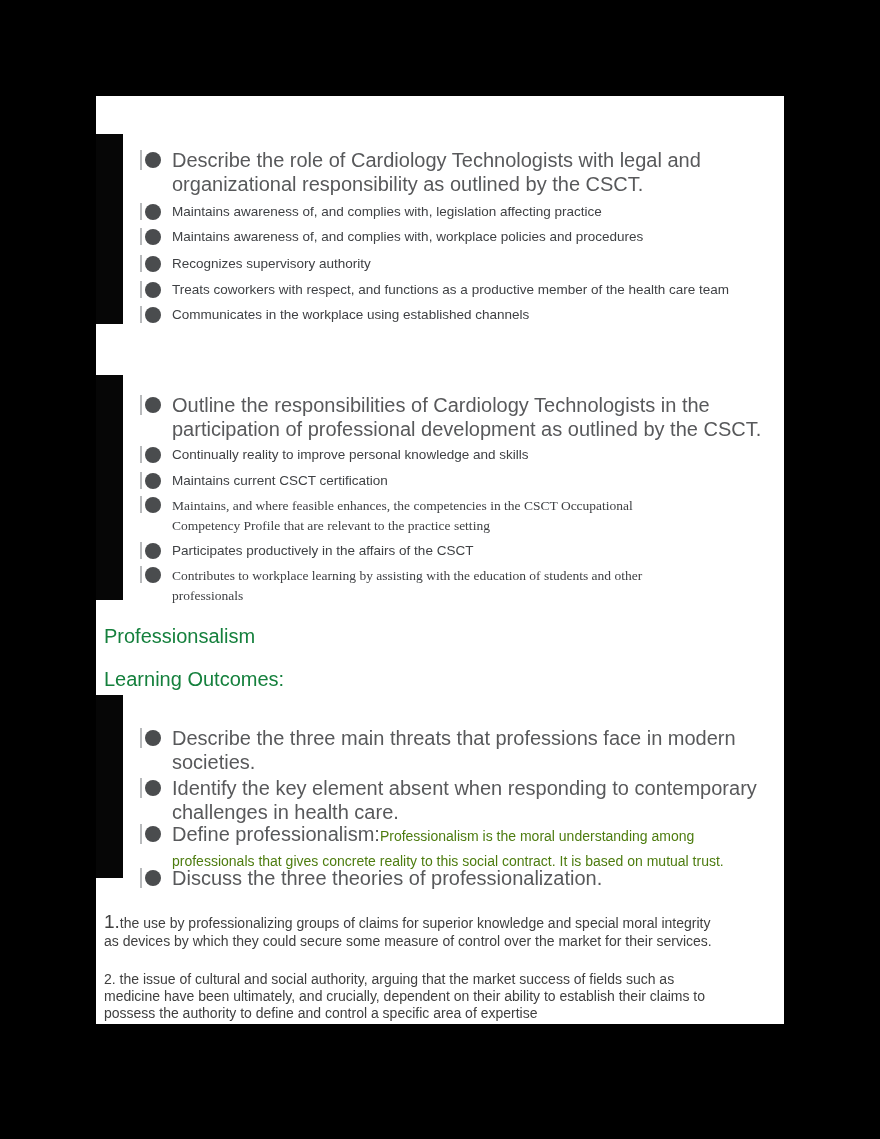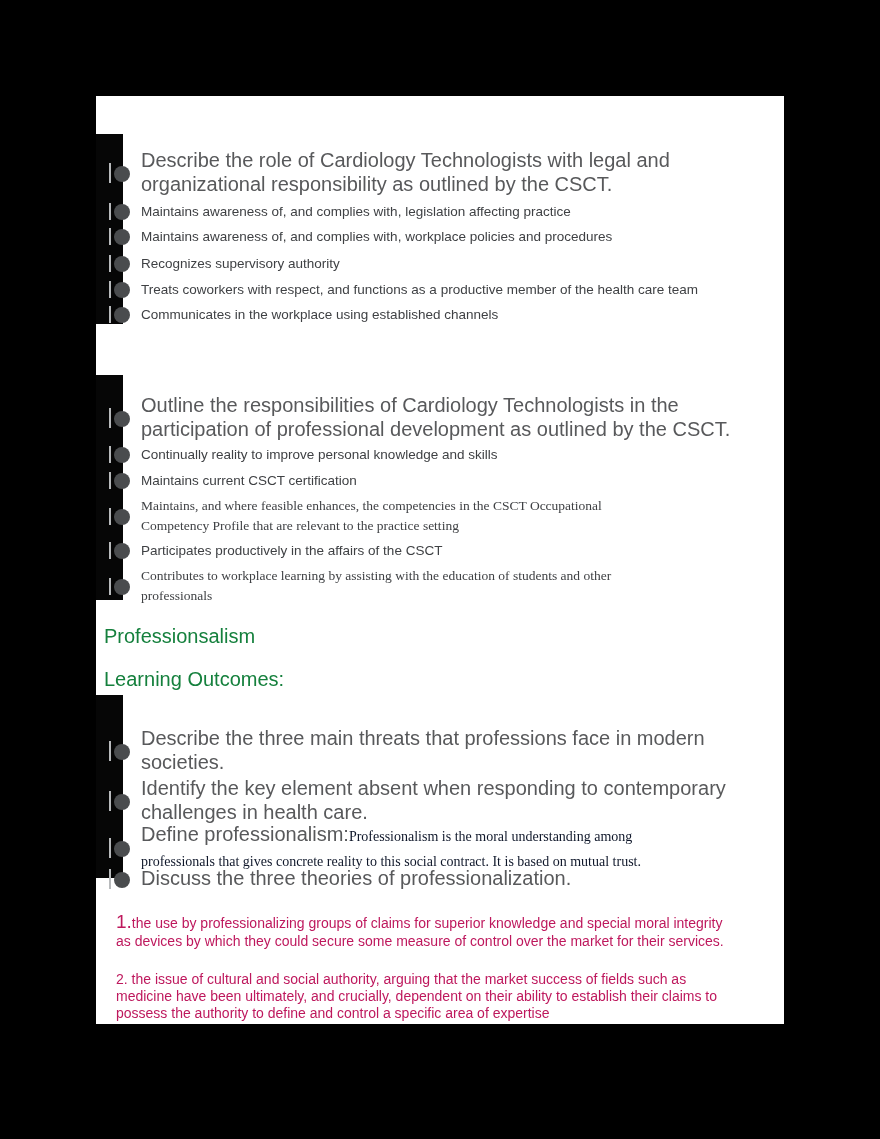--- a/index.html
+++ b/index.html
@@ -13,44 +13,44 @@
   .canvas{position:absolute;left:0;top:0;width:880px;height:1139px;background:#000;}
   .paper{
     position:absolute;left:96px;top:96px;width:688px;height:928px;
     background:#ffffff;overflow:hidden;
   }
   .black-bar{position:absolute;left:0;width:27px;background:#060606;}
   .bar-1{top:38px;height:190px;}
   .bar-2{top:279px;height:225px;}
   .bar-3{top:599px;height:183px;}
 
-  .item{position:absolute;left:13px;display:flex;align-items:center;}
+  .item{position:absolute;left:44px;display:flex;align-items:flex-start;}
   .tick{flex:none;width:2px;background:#b8babc;margin-right:3px;}
   .dot{flex:none;width:16px;height:16px;border-radius:50%;background:#4a4c4e;}
   .txt{margin-left:11px;white-space:pre-line;}
 
   .item.big .tick{height:20px;margin-top:2px;}
   .item.big .dot{margin-top:4px;}
   .item.big .txt{font-size:20px;line-height:24px;color:#58595b;width:622px;}
 
   .item.small .tick{height:17px;margin-top:0;}
   .item.small .dot{margin-top:1px;}
   .item.small .txt{font-size:13.5px;line-height:17px;color:#3f4144;width:622px;}
 
   .item.small.multi .txt{line-height:20px;font-family:Liberation Serif, serif;}
 
-  .mixed-detail{font-size:14px;line-height:21px;color:#0f172a;font-family:Liberation Serif, serif;}
+  .mixed-detail{font-size:14px;line-height:21px;color:#4d7c0f;}
 
   .heading{
     position:absolute;left:8px;
     font-size:20px;line-height:24px;color:#15803d;white-space:pre-line;
   }
   .para{
-    position:absolute;left:20px;width:664px;
-    font-size:14px;color:#be185d;white-space:pre-line;
+    position:absolute;left:8px;width:664px;
+    font-size:14px;color:#404040;white-space:pre-line;
   }
   .para-1{top:817px;line-height:18px;}
   .para-2{top:875px;line-height:17px;}
   .p-num{font-size:19px;}
 </style>
 </head>
 <body>
 
 <div class="canvas">
   <div class="paper">

